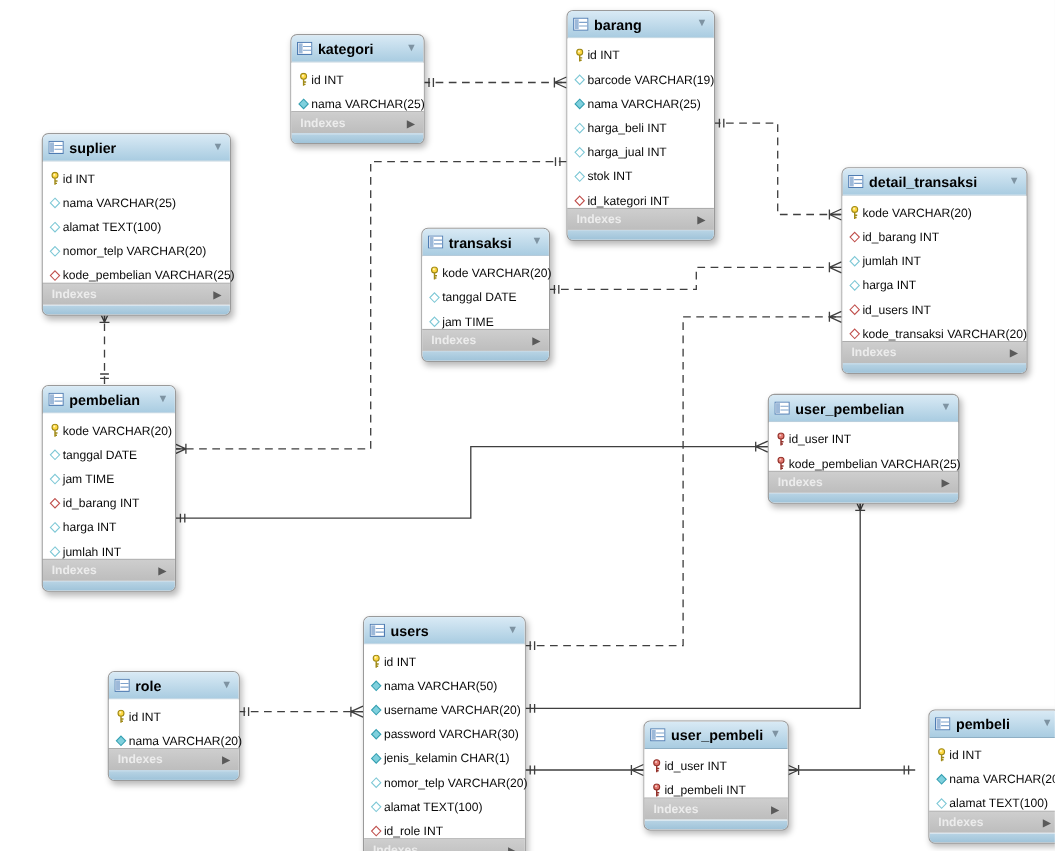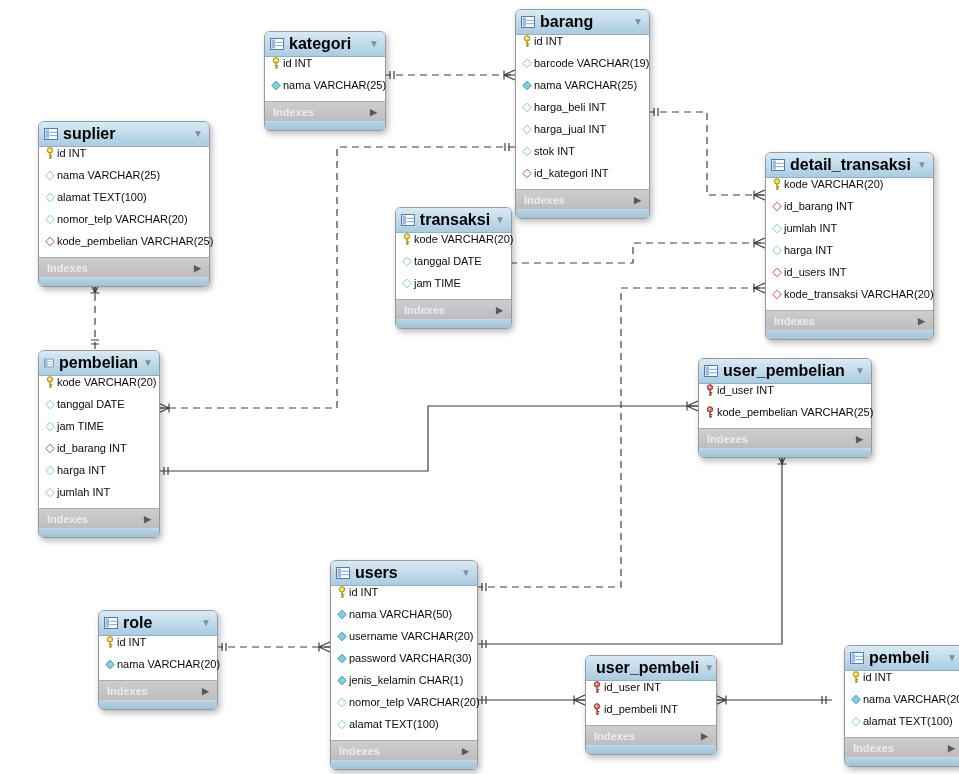--- a/index.html
+++ b/index.html
@@ -10,24 +10,24 @@
   #wires{position:absolute;left:0;top:0;}
   .table{
     position:absolute;background:#ffffff;border:1px solid #9a9a9a;border-radius:6px;
     box-shadow:2px 3px 6px rgba(0,0,0,.28);
   }
   .thead{
     height:24px;display:flex;align-items:center;gap:5px;padding:0 6px 0 5px;
     background:linear-gradient(#d9eaf5,#a9cce1);
     border-bottom:1px solid #8fafc4;border-radius:5px 5px 0 0;
   }
-  .thead .title{font-weight:bold;font-size:16px;color:#000;flex:1;white-space:nowrap;}
+  .thead .title{font-weight:bold;font-size:13px;color:#000;flex:1;white-space:nowrap;}
   .collapse{color:#7e93a2;font-size:10px;line-height:10px;}
   .rows{background:#fff;}
-  .row{height:22px;display:flex;align-items:flex-start;padding-left:4px;font-size:11px;color:#0a0a0a;white-space:nowrap;background:#fff;}
+  .row{height:22px;display:flex;align-items:flex-end;padding-left:4px;font-size:11px;color:#0a0a0a;white-space:nowrap;background:#fff;}
   .row .ic{width:14px;display:flex;justify-content:center;align-items:center;flex:none;}
   .idx{
     height:19px;background:linear-gradient(#cecece,#bdbdbd);color:#ececec;font-weight:bold;
     font-size:11px;display:flex;align-items:center;padding:0 8px;border-top:1px solid #adadad;
   }
   .idx .arrow{margin-left:auto;color:#5a5a5a;font-size:9px;}
   .tfooter{height:8px;background:linear-gradient(#b7d3e4,#9fc3d9);border-top:1px solid #c4d9e7;border-radius:0 0 5px 5px;}
 </style>
 </head>
 <body>
@@ -222,21 +222,21 @@
           </span>
           <span>kode_pembelian VARCHAR(25)</span>
         </div>
       </div>
       <div class="idx">
         <span>Indexes</span>
         <span class="arrow">▶</span>
       </div>
       <div class="tfooter"></div>
     </div>
-    <div class="table" style="left: 383px; top: 207px; width: 115px; margin-left: 12px;">
+    <div class="table" style="left: 383px; top: 207px; width: 115px;">
       <div class="thead">
         <svg width="14" height="12" viewBox="0 0 14 12">
           <rect x="0.5" y="0.5" width="13" height="11" fill="#ffffff" stroke="#4f7cb2"></rect>
           <rect x="1.5" y="1.5" width="3.6" height="9" fill="#9db9d9"></rect>
           <path d="M5.5 4.3 H13 M5.5 7.7 H13" stroke="#7fa3cc" stroke-width="1"></path>
         </svg>
         <span class="title">transaksi</span>
         <span class="collapse">▼</span>
       </div>
       <div class="rows">
@@ -509,20 +509,28 @@
           <span>nomor_telp VARCHAR(20)</span>
         </div>
         <div class="row">
           <span class="ic">
             <svg width="12" height="13" viewBox="0 0 12 13">
               <polygon points="6,2.2 10.2,6.5 6,10.8 1.8,6.5" fill="#ffffff" stroke="#7ec8d6" stroke-width="1"></polygon>
             </svg>
           </span>
           <span>alamat TEXT(100)</span>
         </div>
+        <div class="row">
+          <span class="ic">
+            <svg width="12" height="13" viewBox="0 0 12 13">
+              <polygon points="6,2.2 10.2,6.5 6,10.8 1.8,6.5" fill="#ffffff" stroke="#c0504d" stroke-width="1"></polygon>
+            </svg>
+          </span>
+          <span>id_role INT</span>
+        </div>
       </div>
       <div class="idx">
         <span>Indexes</span>
         <span class="arrow">▶</span>
       </div>
       <div class="tfooter"></div>
     </div>
     <div class="table" style="left: 98px; top: 598px; width: 118px; margin-top: 12px;">
       <div class="thead">
         <svg width="14" height="12" viewBox="0 0 14 12">

